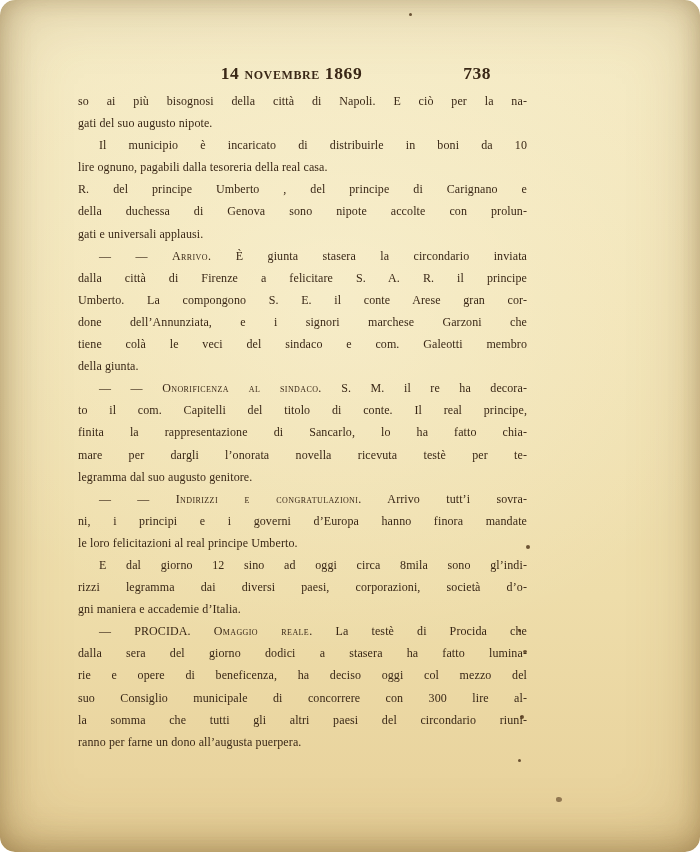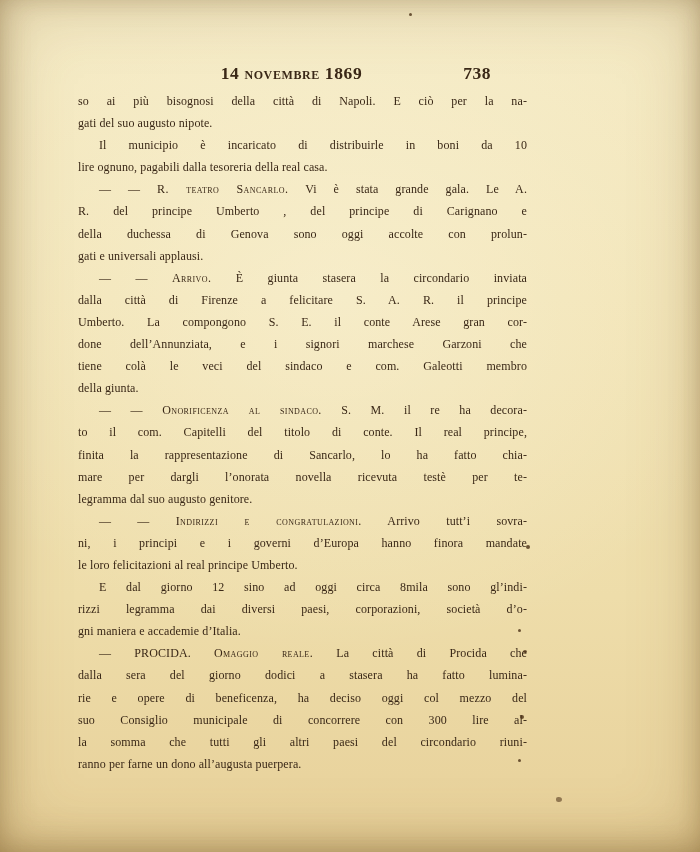--- a/index.html
+++ b/index.html
@@ -19,20 +19,21 @@
     color: #3a2817;
     background:
       radial-gradient(ellipse 90% 60% at 48% 35%, rgba(255,252,235,0.35), rgba(0,0,0,0) 70%),
       linear-gradient(180deg, #f5ebc6 0%, #f2e4b6 35%, #eeddaa 70%, #e7d099 100%);
     box-shadow:
       inset 0 0 70px rgba(130,95,40,0.28),
       inset 10px 0 40px -18px rgba(110,80,35,0.35),
       inset -6px 0 28px -14px rgba(110,80,35,0.30),
       inset 0 -14px 40px -14px rgba(110,80,35,0.35);
     overflow: hidden;
+    border-radius: 15px;
   }
   .page-header {
     position: absolute;
     top: 63px;
     left: 84px;
     width: 449px;
     height: 24px;
     font-size: 17.5px;
     font-weight: bold;
   }
@@ -103,23 +104,22 @@
   <div class="text-block">
       <div class="paragraph">
         <div class="line just"><span>so ai più bisognosi della città di Napoli. E ciò per la na-</span></div>
         <div class="line"><span>gati del suo augusto nipote.</span></div>
       </div>
       <div class="paragraph">
         <div class="line just indent"><span>Il municipio è incaricato di distribuirle in boni da 10</span></div>
         <div class="line"><span>lire ognuno, pagabili dalla tesoreria della real casa.</span></div>
       </div>
       <div class="paragraph">
-        <div class="line just indent"><span>— — </span><span class="sc">R. teatro Sancarlo.</span><span> Vi è stata grande gala. Le A.</span></div>
         <div class="line just"><span>R. del principe Umberto , del principe di Carignano e</span></div>
-        <div class="line just"><span>della duchessa di Genova sono oggi accolte con prolun-</span></div>
+        <div class="line just"><span>della duchessa di Genova sono nipote accolte con prolun-</span></div>
         <div class="line"><span>gati e universali applausi.</span></div>
       </div>
       <div class="paragraph">
         <div class="line just indent"><span>— — </span><span class="sc">Arrivo.</span><span> È giunta stasera la circondario inviata</span></div>
         <div class="line just"><span>dalla città di Firenze a felicitare S. A. R. il principe</span></div>
         <div class="line just"><span>Umberto. La compongono S. E. il conte Arese gran cor-</span></div>
         <div class="line just"><span>done dell’Annunziata, e i signori marchese Garzoni che</span></div>
         <div class="line just"><span>tiene colà le veci del sindaco e com. Galeotti membro</span></div>
         <div class="line"><span>della giunta.</span></div>
       </div>
@@ -134,21 +134,21 @@
         <div class="line just indent"><span>— — </span><span class="sc">Indirizzi e congratulazioni.</span><span> Arrivo tutt’i sovra-</span></div>
         <div class="line just"><span>ni, i principi e i governi d’Europa hanno finora mandate</span></div>
         <div class="line"><span>le loro felicitazioni al real principe Umberto.</span></div>
       </div>
       <div class="paragraph">
         <div class="line just indent"><span>E dal giorno 12 sino ad oggi circa 8mila sono gl’indi-</span></div>
         <div class="line just"><span>rizzi legramma dai diversi paesi, corporazioni, società d’o-</span></div>
         <div class="line"><span>gni maniera e accademie d’Italia.</span></div>
       </div>
       <div class="paragraph">
-        <div class="line just indent"><span>— PROCIDA. </span><span class="sc">Omaggio reale.</span><span> La città di Procida che</span></div>
+        <div class="line just indent"><span>— PROCIDA. </span><span class="sc">Omaggio reale.</span><span> La testè di Procida che</span></div>
         <div class="line just"><span>dalla sera del giorno dodici a stasera ha fatto lumina-</span></div>
         <div class="line just"><span>rie e opere di beneficenza, ha deciso oggi col mezzo del</span></div>
         <div class="line just"><span>suo Consiglio municipale di concorrere con 300 lire al-</span></div>
         <div class="line just"><span>la somma che tutti gli altri paesi del circondario riuni-</span></div>
         <div class="line"><span>ranno per farne un dono all’augusta puerpera.</span></div>
       </div>
     </div>
 
   <div class="speck sp1"></div>
   <div class="speck sp2"></div>

